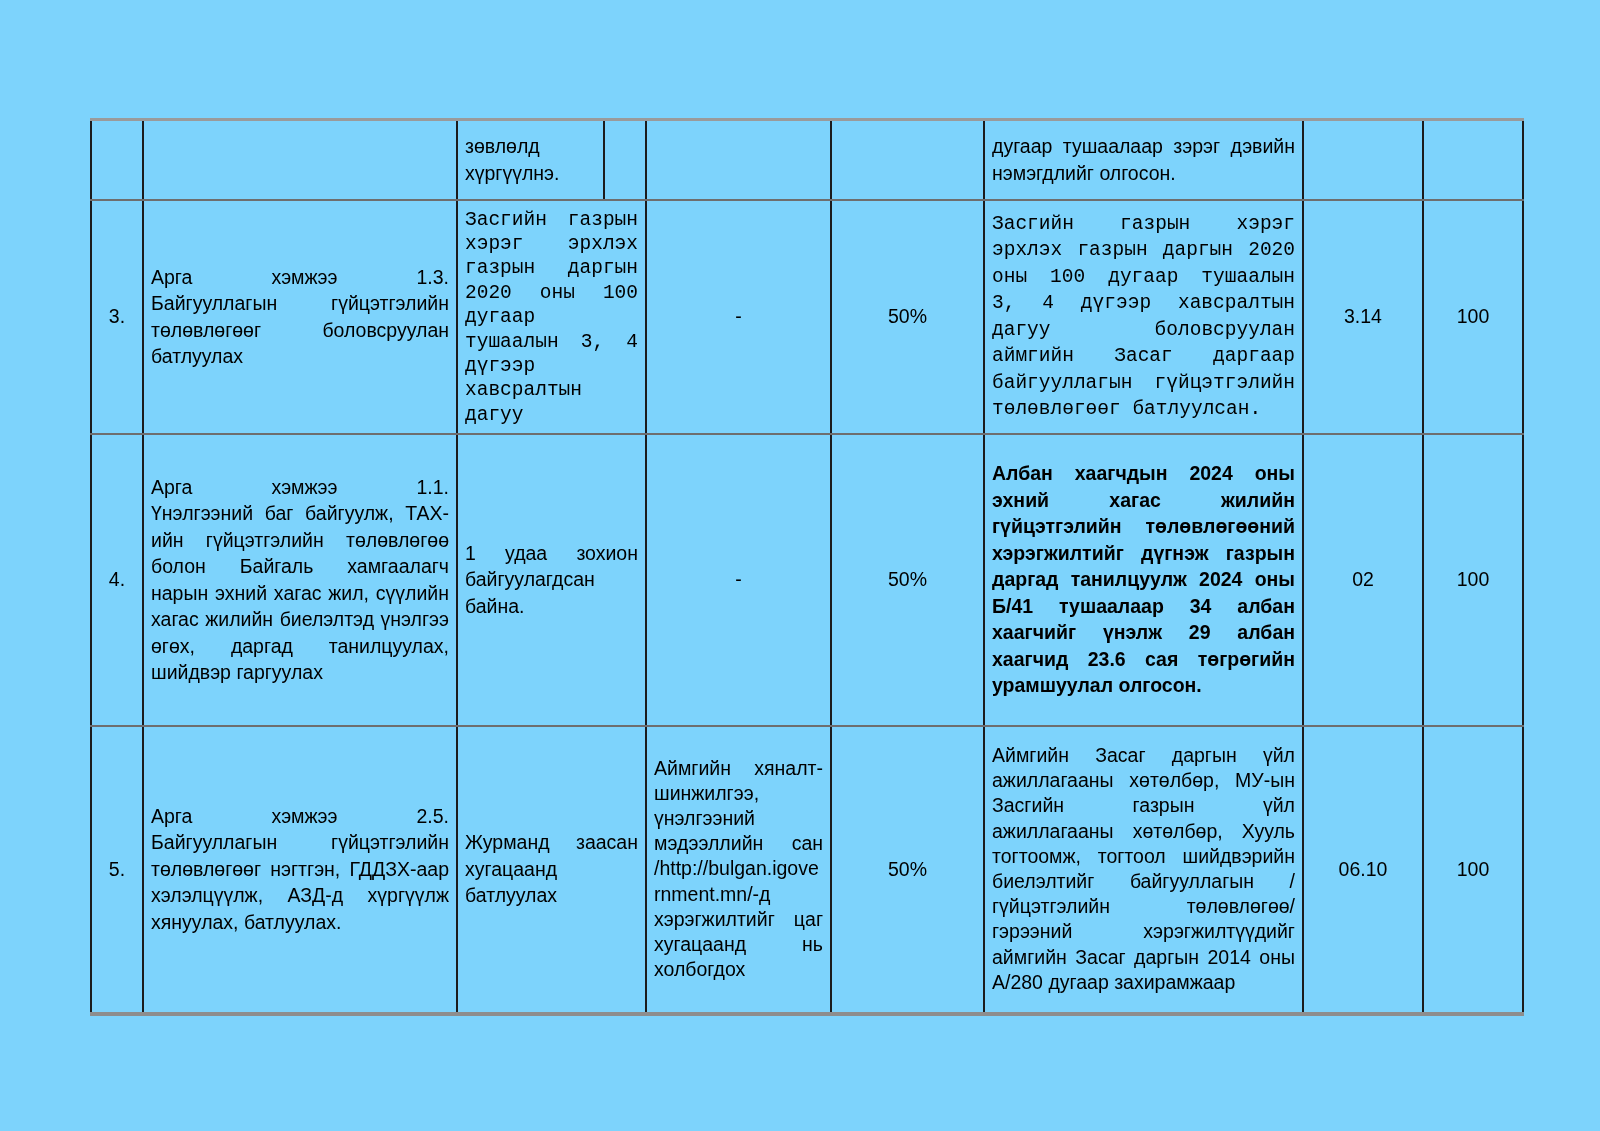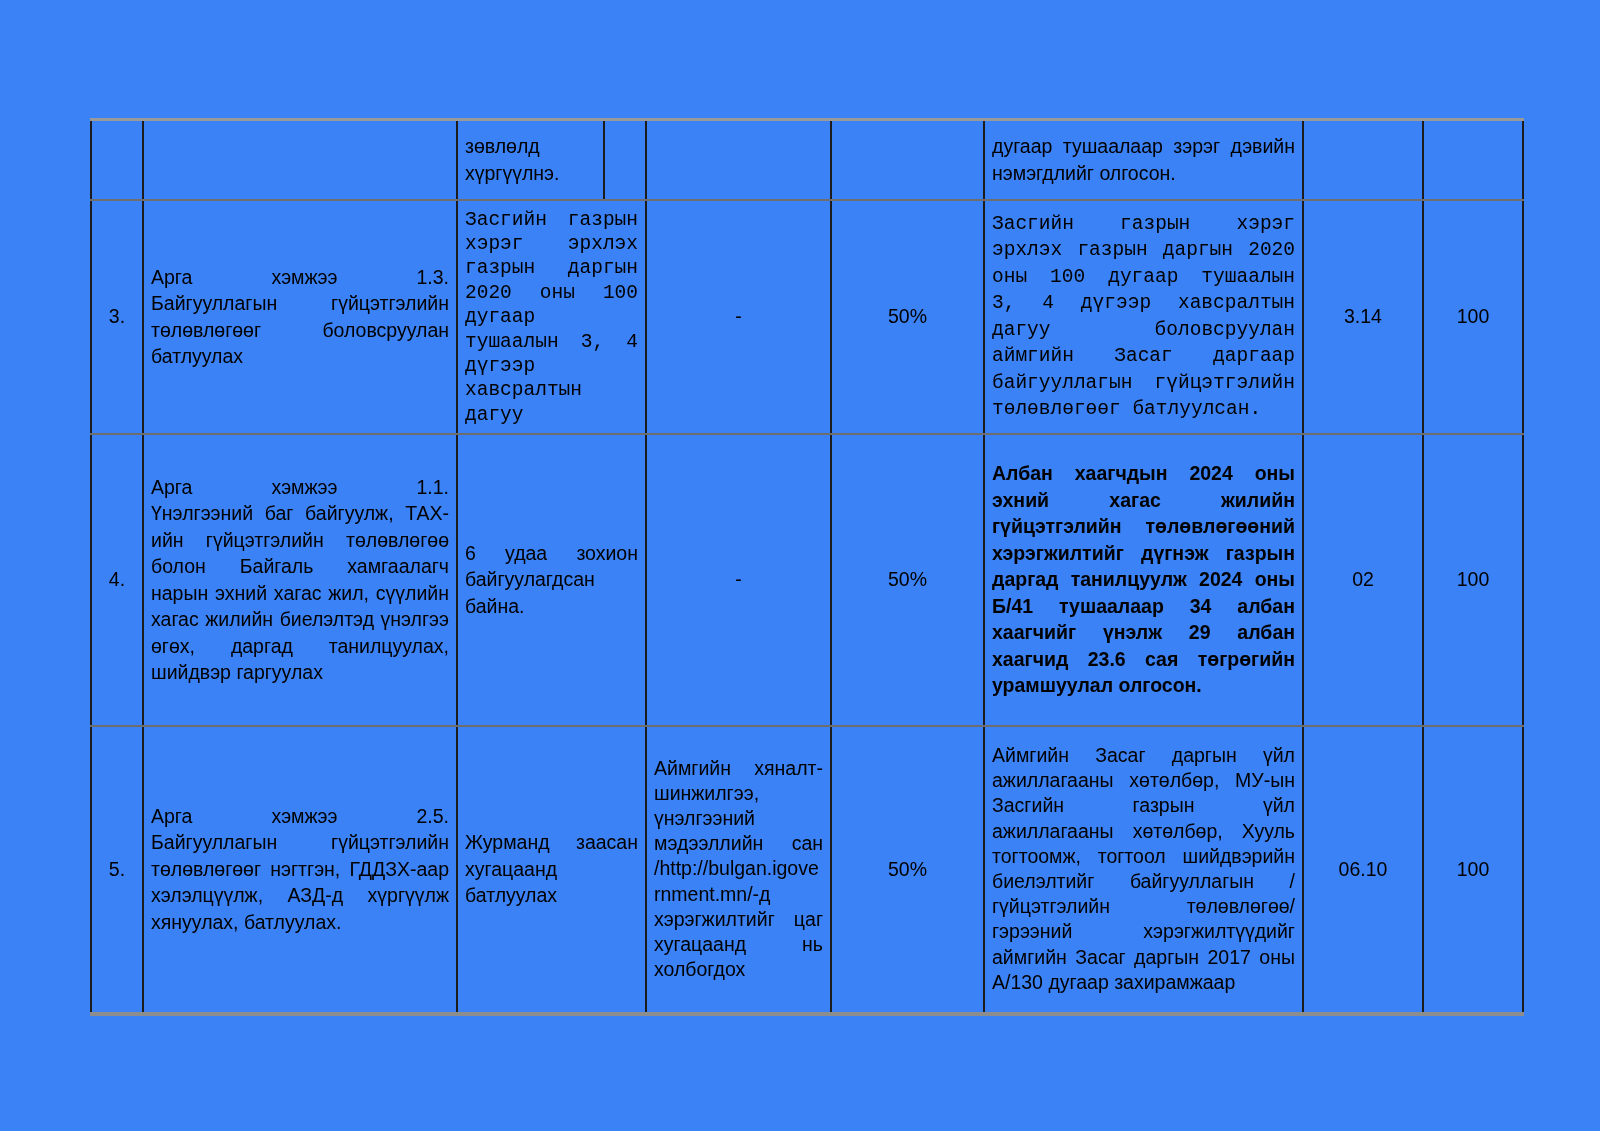--- a/index.html
+++ b/index.html
@@ -1,17 +1,17 @@
 <!DOCTYPE html>
 <html><head>
 <meta charset="utf-8">
 <style>
   html,body{margin:0;padding:0;background:#ffffff;}
   .page{
-    position:relative;width:1600px;height:1131px;background:#3b82f6;overflow:hidden;
+    position:relative;width:1600px;height:1131px;background:#7dd3fc;overflow:hidden;
     font-family:"Liberation Sans","DejaVu Sans",sans-serif;color:#000000;
   }
   table.report{
     position:absolute;left:90px;top:118px;width:1432px;
     border-collapse:collapse;table-layout:fixed;
     border-top:3px solid #9a9a9a;
     border-bottom:4px solid #8d8d8d;
   }
   table.report td{
     border-left:2px solid #1c1c1c;
@@ -97,21 +97,21 @@
         <td class="c-date">3.14</td>
         <td class="c-score">100</td>
       </tr>
 
       <tr class="r4">
         <td class="c-num">4.</td>
         <td class="c-measure">
           <span class="mtitle">Арга хэмжээ 1.1.</span>
           <span>Үнэлгээний баг байгуулж, ТАХ-ийн гүйцэтгэлийн төлөвлөгөө болон Байгаль хамгаалагч нарын эхний хагас жил, сүүлийн хагас жилийн биелэлтэд үнэлгээ өгөх, даргад танилцуулах, шийдвэр гаргуулах</span>
         </td>
-        <td class="c-plan" colspan="2">6 удаа зохион байгуулагдсан байна.</td>
+        <td class="c-plan" colspan="2">1 удаа зохион байгуулагдсан байна.</td>
         <td class="c-dash">-</td>
         <td class="c-weight">50%</td>
         <td class="c-result">
           <div class="clip h276">Албан хаагчдын 2024 оны эхний хагас жилийн гүйцэтгэлийн төлөвлөгөөний хэрэгжилтийг дүгнэж газрын даргад танилцуулж 2024 оны Б/41 тушаалаар 34 албан хаагчийг үнэлж 29 албан хаагчид 23.6 сая төгрөгийн урамшуулал олгосон.</div>
         </td>
         <td class="c-date">02</td>
         <td class="c-score">100</td>
       </tr>
 
       <tr class="r5">
@@ -119,20 +119,20 @@
         <td class="c-measure">
           <span class="mtitle">Арга хэмжээ 2.5.</span>
           <span>Байгууллагын гүйцэтгэлийн төлөвлөгөөг нэгтгэн, ГДДЗХ-аар хэлэлцүүлж, АЗД-д хүргүүлж хянуулах, батлуулах.</span>
         </td>
         <td class="c-plan" colspan="2">Журманд заасан хугацаанд батлуулах</td>
         <td class="jus vtop">
           <div class="clip h272 lh25">Аймгийн хяналт-шинжилгээ, үнэлгээний мэдээллийн сан /http://bulgan.igovernment.mn/-д хэрэгжилтийг цаг хугацаанд нь холбогдох</div>
         </td>
         <td class="c-weight">50%</td>
         <td class="c-result">
-          <div class="clip h272 lh25">Аймгийн Засаг даргын үйл ажиллагааны хөтөлбөр, МУ-ын Засгийн газрын үйл ажиллагааны хөтөлбөр, Хууль тогтоомж, тогтоол шийдвэрийн биелэлтийг байгууллагын /гүйцэтгэлийн төлөвлөгөө/ гэрээний хэрэгжилтүүдийг аймгийн Засаг даргын 2017 оны А/130 дугаар захирамжаар</div>
+          <div class="clip h272 lh25">Аймгийн Засаг даргын үйл ажиллагааны хөтөлбөр, МУ-ын Засгийн газрын үйл ажиллагааны хөтөлбөр, Хууль тогтоомж, тогтоол шийдвэрийн биелэлтийг байгууллагын /гүйцэтгэлийн төлөвлөгөө/ гэрээний хэрэгжилтүүдийг аймгийн Засаг даргын 2014 оны А/280 дугаар захирамжаар</div>
         </td>
         <td class="c-date">06.10</td>
         <td class="c-score">100</td>
       </tr>
     </tbody>
   </table>
 </div>
 
 </body></html>

